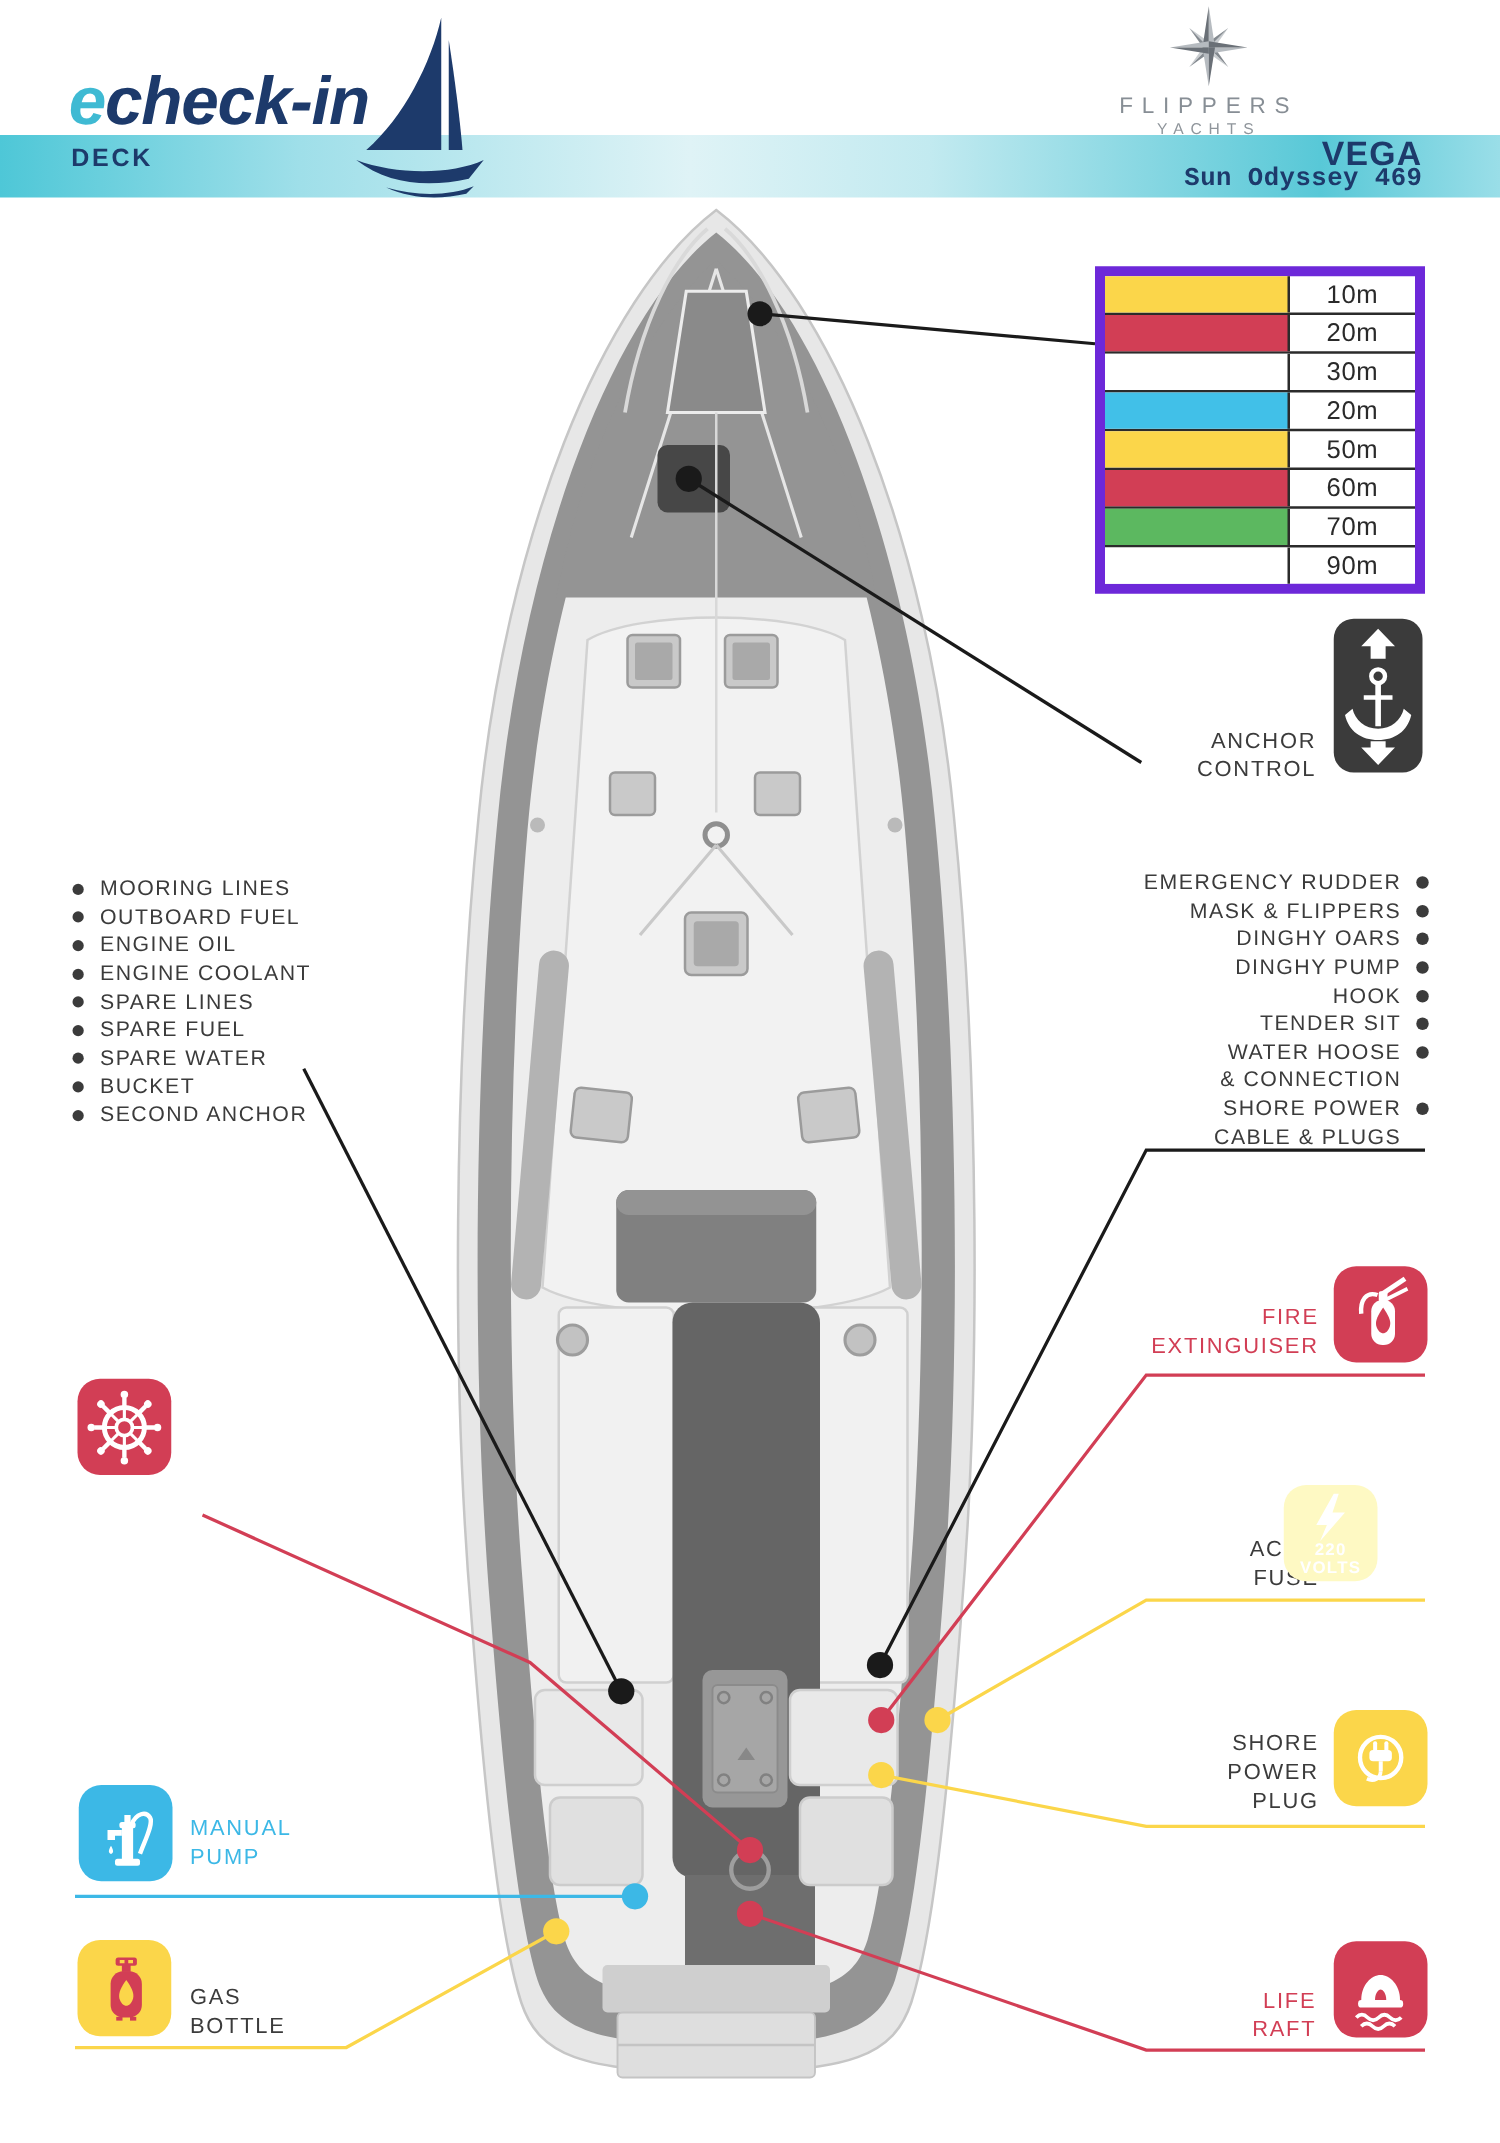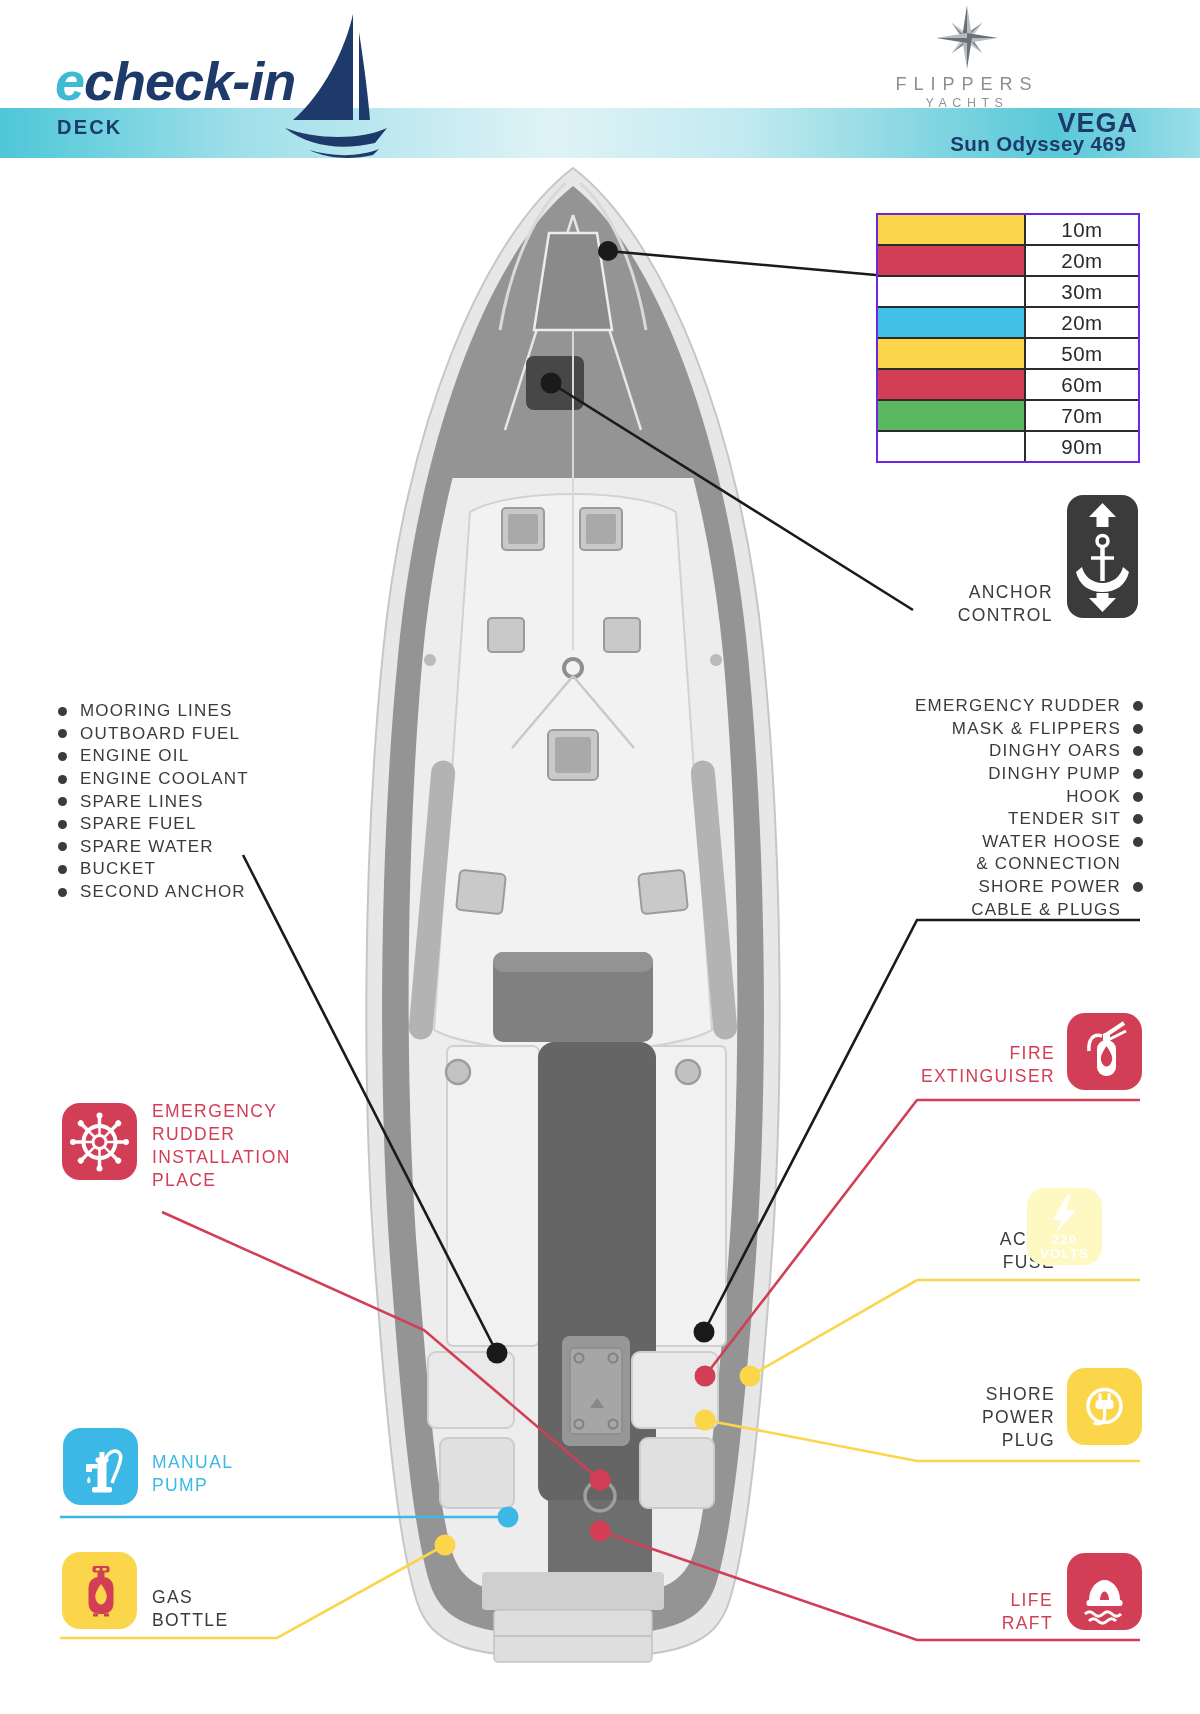--- a/index.html
+++ b/index.html
@@ -15,25 +15,25 @@
   .brand{position:absolute;left:860px;top:74px;width:214px;text-align:center;z-index:6;
          font-size:18px;letter-spacing:7px;color:#878e95;font-weight:400;}
   .brand-sub{top:96px;font-size:12.5px;letter-spacing:5.5px;color:#8f959b;}
   .compass{position:absolute;left:925px;top:4px;z-index:6;}
   .bar{position:absolute;left:0;top:108px;width:1200px;height:50px;z-index:5;
        background:linear-gradient(90deg,#4ec7d7 0%,#9fdfe9 20%,#dff3f6 46%,#c2eaf0 62%,#58c8d7 88%,#9adee8 100%);}
   .bar-left{position:absolute;left:57px;top:116px;z-index:6;font-size:20px;font-weight:bold;
             letter-spacing:2.2px;color:#1d3a6b;}
   .bar-name{position:absolute;right:62px;top:108px;z-index:6;font-size:27px;font-weight:bold;
             letter-spacing:1px;color:#1d3a6b;text-align:right;}
-  .bar-model{position:absolute;right:74px;top:132px;z-index:6;font-size:20.5px;font-weight:bold;
-             letter-spacing:.4px;color:#1d3a6b;text-align:right;}
+  .bar-model{position:absolute;right:62px;top:132px;z-index:6;font-size:20.5px;font-weight:bold;
+             letter-spacing:.4px;color:#1d3a6b;text-align:right;font-family:Liberation Mono, monospace;}
 
   
-  .mtable{position:absolute;left:876px;top:213px;width:264px;border:2px solid #6d28d9;z-index:4;
+  .mtable{position:absolute;left:876px;top:213px;width:264px;border:8px solid #6d28d9;z-index:4;
           background:#fff;box-sizing:border-box;}
   .trow{display:flex;height:31px;box-sizing:border-box;border-top:2px solid #2b2b2b;}
   .trow:first-child{border-top:none;height:29px;}
   .swatch{width:148px;border-right:2px solid #2b2b2b;box-sizing:border-box;}
   .tlabel{flex:1;display:flex;align-items:center;justify-content:center;
           font-size:20.5px;letter-spacing:.5px;color:#2a2a2a;}
 
   
   .llist{position:absolute;left:58px;top:700px;z-index:4;}
   .lli{display:flex;align-items:center;height:22.6px;font-size:17px;letter-spacing:1.2px;color:#3b3b3b;}
@@ -375,26 +375,20 @@
             <circle cx="37.5" cy="12.5" r="3" stroke="none"></circle>
           </g>
         <g transform="rotate(315 37.5 39)">
             <line x1="37.5" y1="24" x2="37.5" y2="33.5" stroke-width="2.5"></line>
             <line x1="37.5" y1="15" x2="37.5" y2="23" stroke-width="3.5"></line>
             <circle cx="37.5" cy="12.5" r="3" stroke="none"></circle>
           </g>
       </g>
     </svg>
   </div>
-  <div class="lab" style="left: 152px; top: 1100px; color: rgb(210, 62, 85);">
-    <div>EMERGENCY</div>
-    <div>RUDDER</div>
-    <div>INSTALLATION</div>
-    <div>PLACE</div>
-  </div>
 
   <div class="lab right" style="right: 145px; top: 1042px; color: rgb(210, 62, 85);">
     <div>FIRE</div>
     <div>EXTINGUISER</div>
   </div>
   <div class="iconbox" style="left: 1067px; top: 1013px; background: rgb(210, 62, 85);">
     <svg width="75" height="77" viewBox="0 0 75 77">
       <rect x="30" y="27" width="19" height="36" rx="9" fill="#fff"></rect>
       <path d="M39.5 33 C35.5 39 33 43.5 34 47.5 C35 51.5 37.5 53.5 39.5 53.5 C41.5 53.5 44 51.5 45 47.5 C46 43.5 43.5 39 39.5 33 Z" fill="#D23E55"></path>
       <rect x="36" y="20" width="7" height="8" rx="1.5" fill="#fff"></rect>

